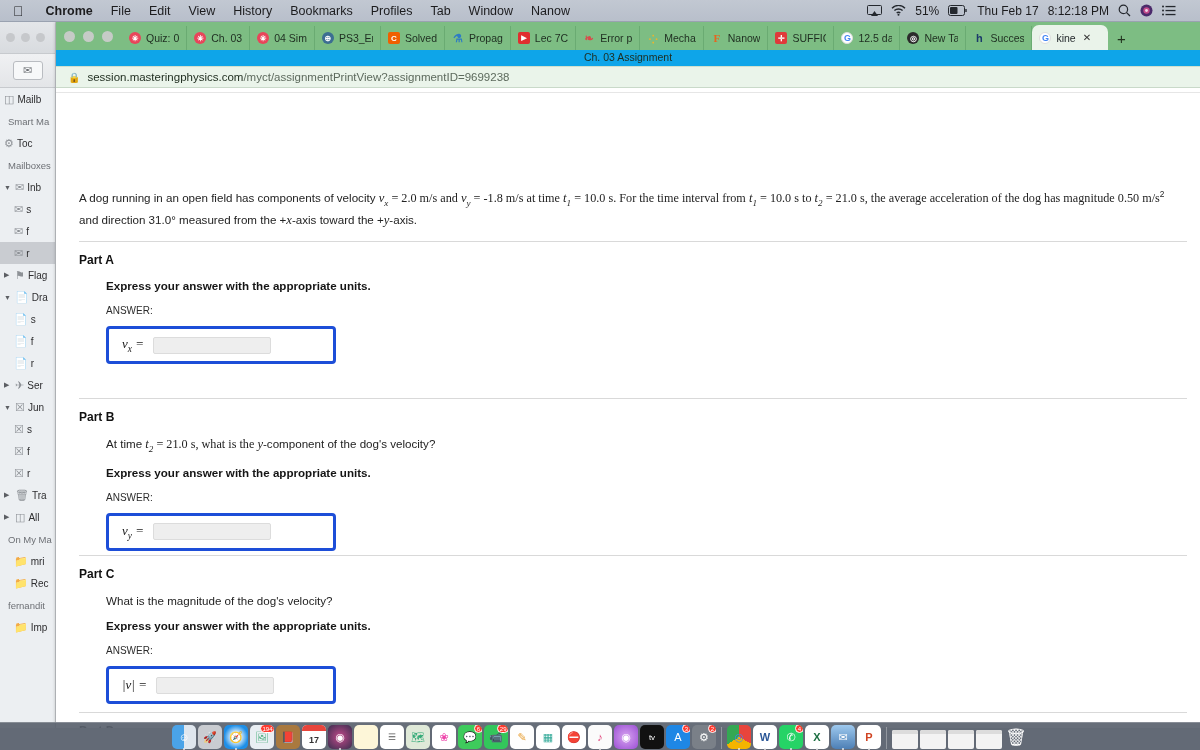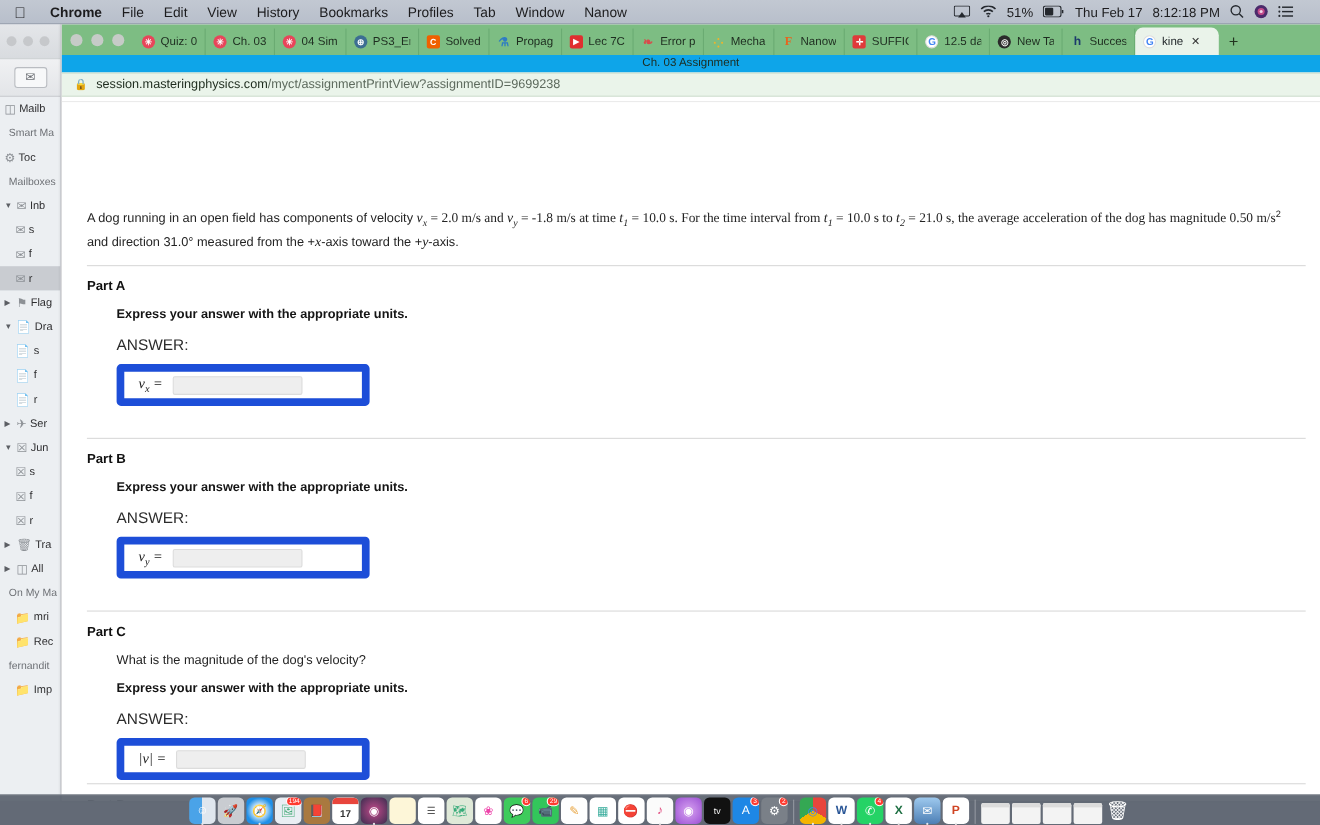--- a/index.html
+++ b/index.html
@@ -116,24 +116,24 @@
   sub{ font-size:.72em; }
   sup{ font-size:.72em; }
 
   .partblock{ position:absolute; left:23px; width:1108px; }
   .parttitle{ font-size:12px; font-weight:bold; color:#111; }
   .partsep{ border-top:1px solid #d9d9d9; width:1108px; }
   .qtext{ margin-left:27px; margin-top:13px; font-size:11.6px; color:#232323;}
   .qtext .var{ font-style:italic; font-family:"Liberation Serif", serif; font-size:12.6px;}
   .qtext .num{ font-family:"Liberation Serif", serif; font-size:12.2px;}
   .express{ margin-left:27px; margin-top:12px; font-size:11.6px; font-weight:bold; color:#151515;}
-  .answerlbl{ margin-left:27px; margin-top:13px; font-size:14px; color:#2c2c2c;}
+  .answerlbl{ margin-left:27px; margin-top:13px; font-size:10px; color:#2c2c2c;}
   .ansbox{
     margin-left:27px; margin-top:10px; width:230px; height:38px;
-    border:7px solid #1d4ed8; border-radius:4px; background:#fff;
+    border:3px solid #1d4ed8; border-radius:4px; background:#fff;
     display:flex; align-items:center; padding-left:13px; gap:9px;
   }
   .ansbox .sym{ font-family:"Liberation Serif", serif; font-style:italic; font-size:13px; color:#1a1a1a;}
   .ansfield{
     width:118px; height:17px; background:#eeeeee; border:1px solid #dcdcdc; border-radius:2px;
   }
 
   
   #dock{
     position:absolute; left:0; bottom:0; width:1200px; height:28px;
@@ -430,20 +430,21 @@
       <div class="answerlbl">ANSWER:</div>
       <div class="ansbox">
         <span class="sym"><span>v</span><sub>x</sub> <span>=</span></span>
         <input class="ansfield" type="text" placeholder="" style="">
       </div>
     </div>
 
     <div class="partblock" style="top:305px;">
       <div class="partsep"></div>
       <div class="parttitle" style="margin-top:11px;">Part B</div>
+      <div class="qtext"><span>At time </span><span class="var"><span>t</span><sub>2</sub></span><span class="num"> = 21.0 s, what is the </span><span class="var">y</span><span>-component of the dog's velocity?</span></div>
       <div class="express">Express your answer with the appropriate units.</div>
       <div class="answerlbl">ANSWER:</div>
       <div class="ansbox">
         <span class="sym"><span>v</span><sub>y</sub> <span>=</span></span>
         <input class="ansfield" type="text" placeholder="" style="">
       </div>
     </div>
 
     <div class="partblock" style="top:462px;">
       <div class="partsep"></div>

